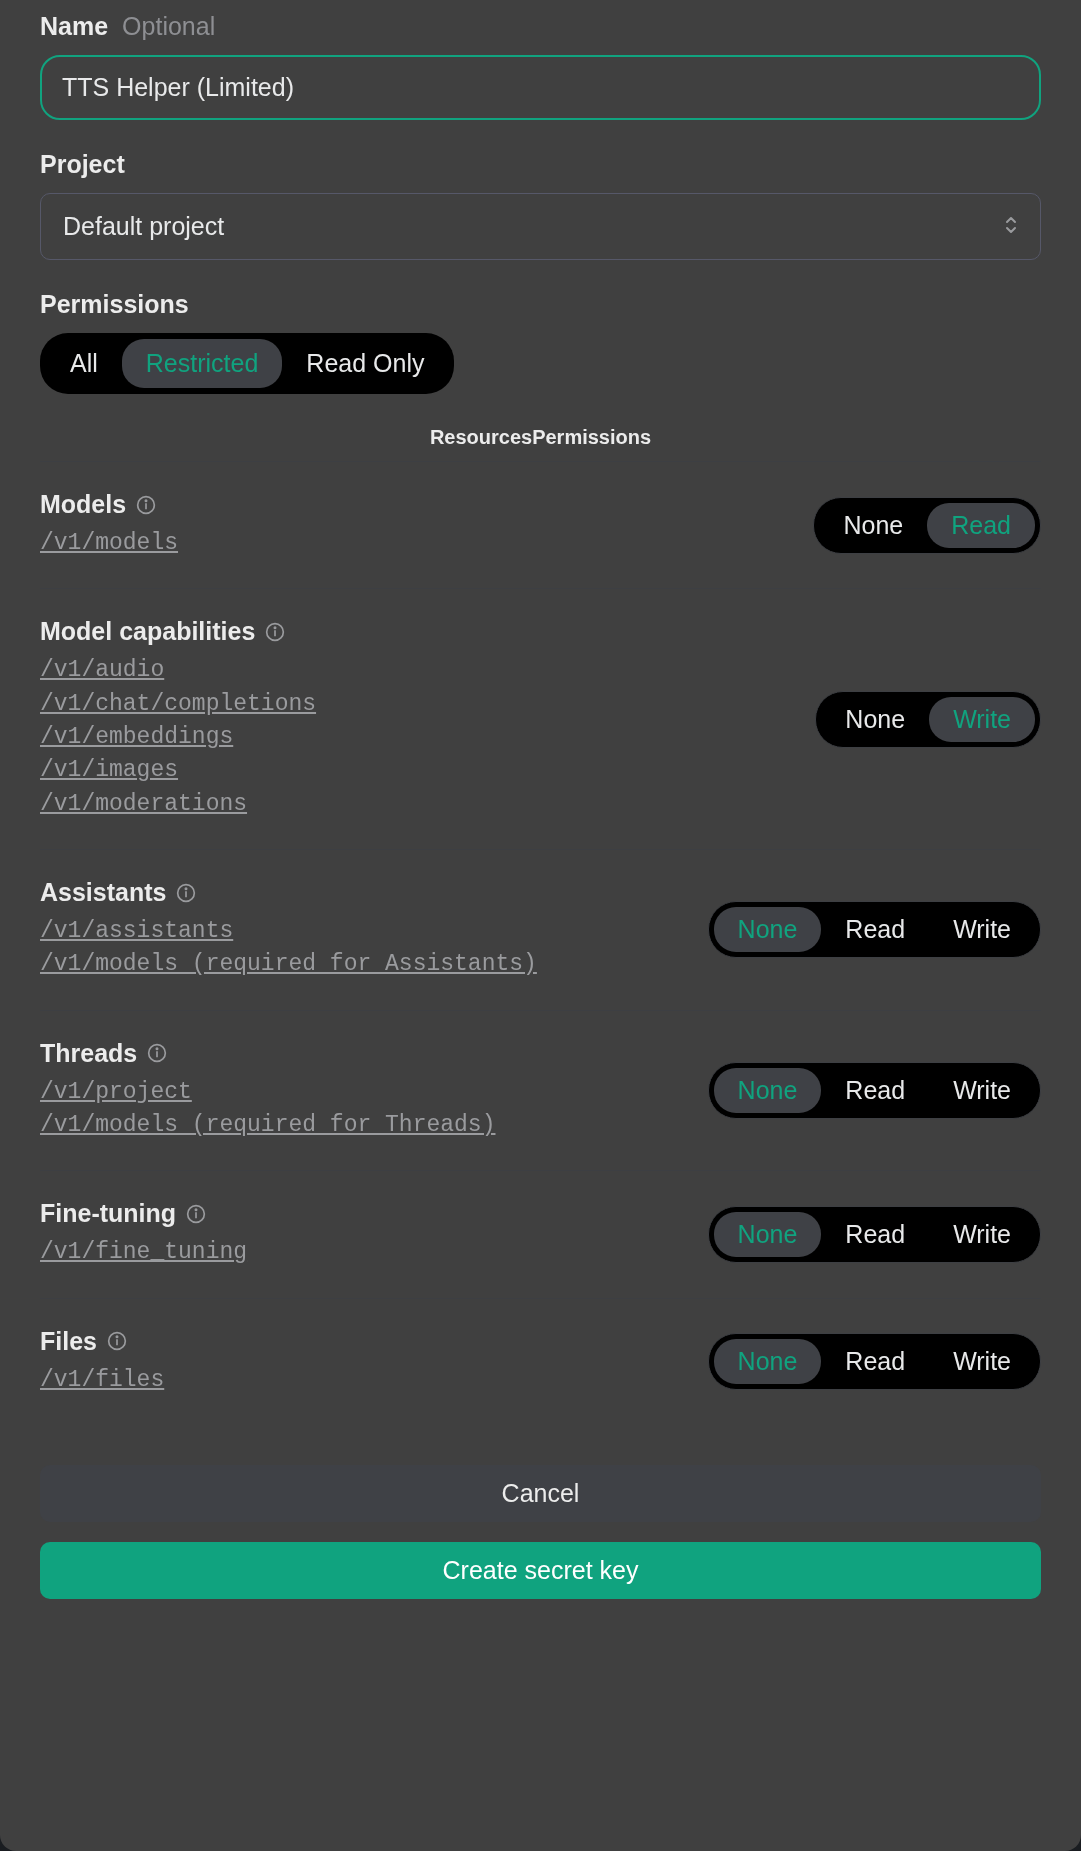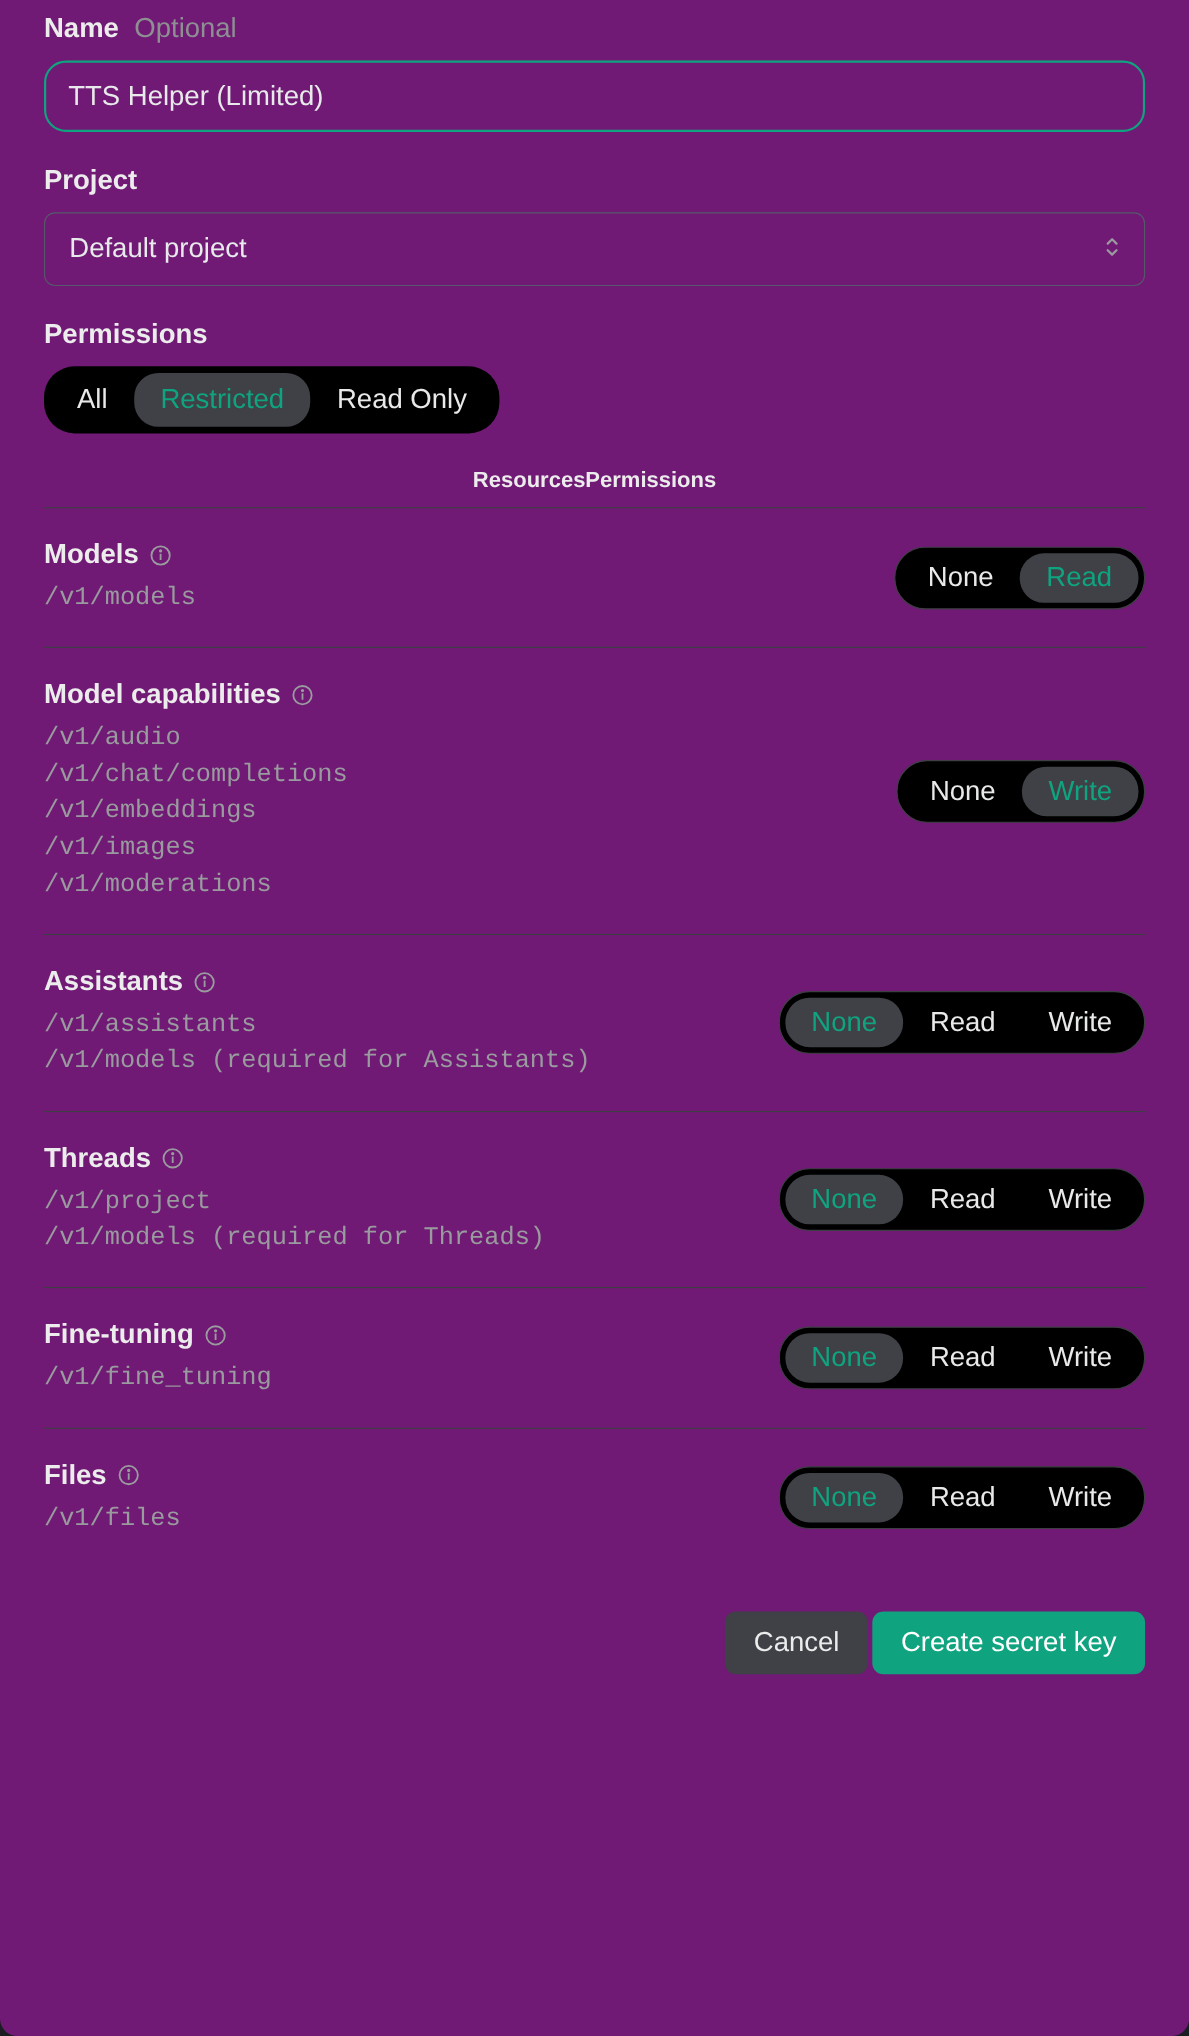--- a/index.html
+++ b/index.html
@@ -9,21 +9,21 @@
     }
     body {
       background: #1a1d21;
       color: #e8e9ea;
       font-family: -apple-system, BlinkMacSystemFont, "Segoe UI", Helvetica, Arial, sans-serif;
       width: 1081px;
       height: 1851px;
       overflow: hidden;
     }
     .container {
-      background: #701a75;
+      background: #404040;
       padding: 12px 40px 30px 40px;
       border-radius: 0 0 16px 16px;
       height: 100%;
       position: relative;
     }
     .field-group {
       margin-bottom: 30px;
     }
     .label-row {
       display: flex;
@@ -137,20 +137,21 @@
       color: #9a9b9e;
     }
     .endpoints {
       font-family: "SFMono-Regular", Consolas, "Liberation Mono", Menlo, monospace;
       font-size: 23px;
       color: #9a9b9e;
       line-height: 1.45;
     }
     .endpoints div {
       white-space: nowrap;
+      text-decoration: underline;
     }
     .perm-toggle {
       display: inline-flex;
       background: #000;
       border-radius: 28px;
       padding: 5px;
       border: 1px solid #3d3f43;
       flex-shrink: 0;
     }
     .perm-item {
@@ -163,22 +164,23 @@
       color: #e8e9ea;
       font-family: inherit;
     }
     .perm-item.active {
       background: #3f4146;
       color: #10a37f;
     }
     .footer {
       display: flex;
       justify-content: flex-end;
-      gap: 4px;
+      gap: 20px;
       padding-top: 40px;
+      flex-direction: column;
     }
     .btn {
       padding: 14px 26px;
       border-radius: 10px;
       font-size: 25px;
       font-weight: 500;
       cursor: pointer;
       border: none;
       font-family: inherit;
     }

